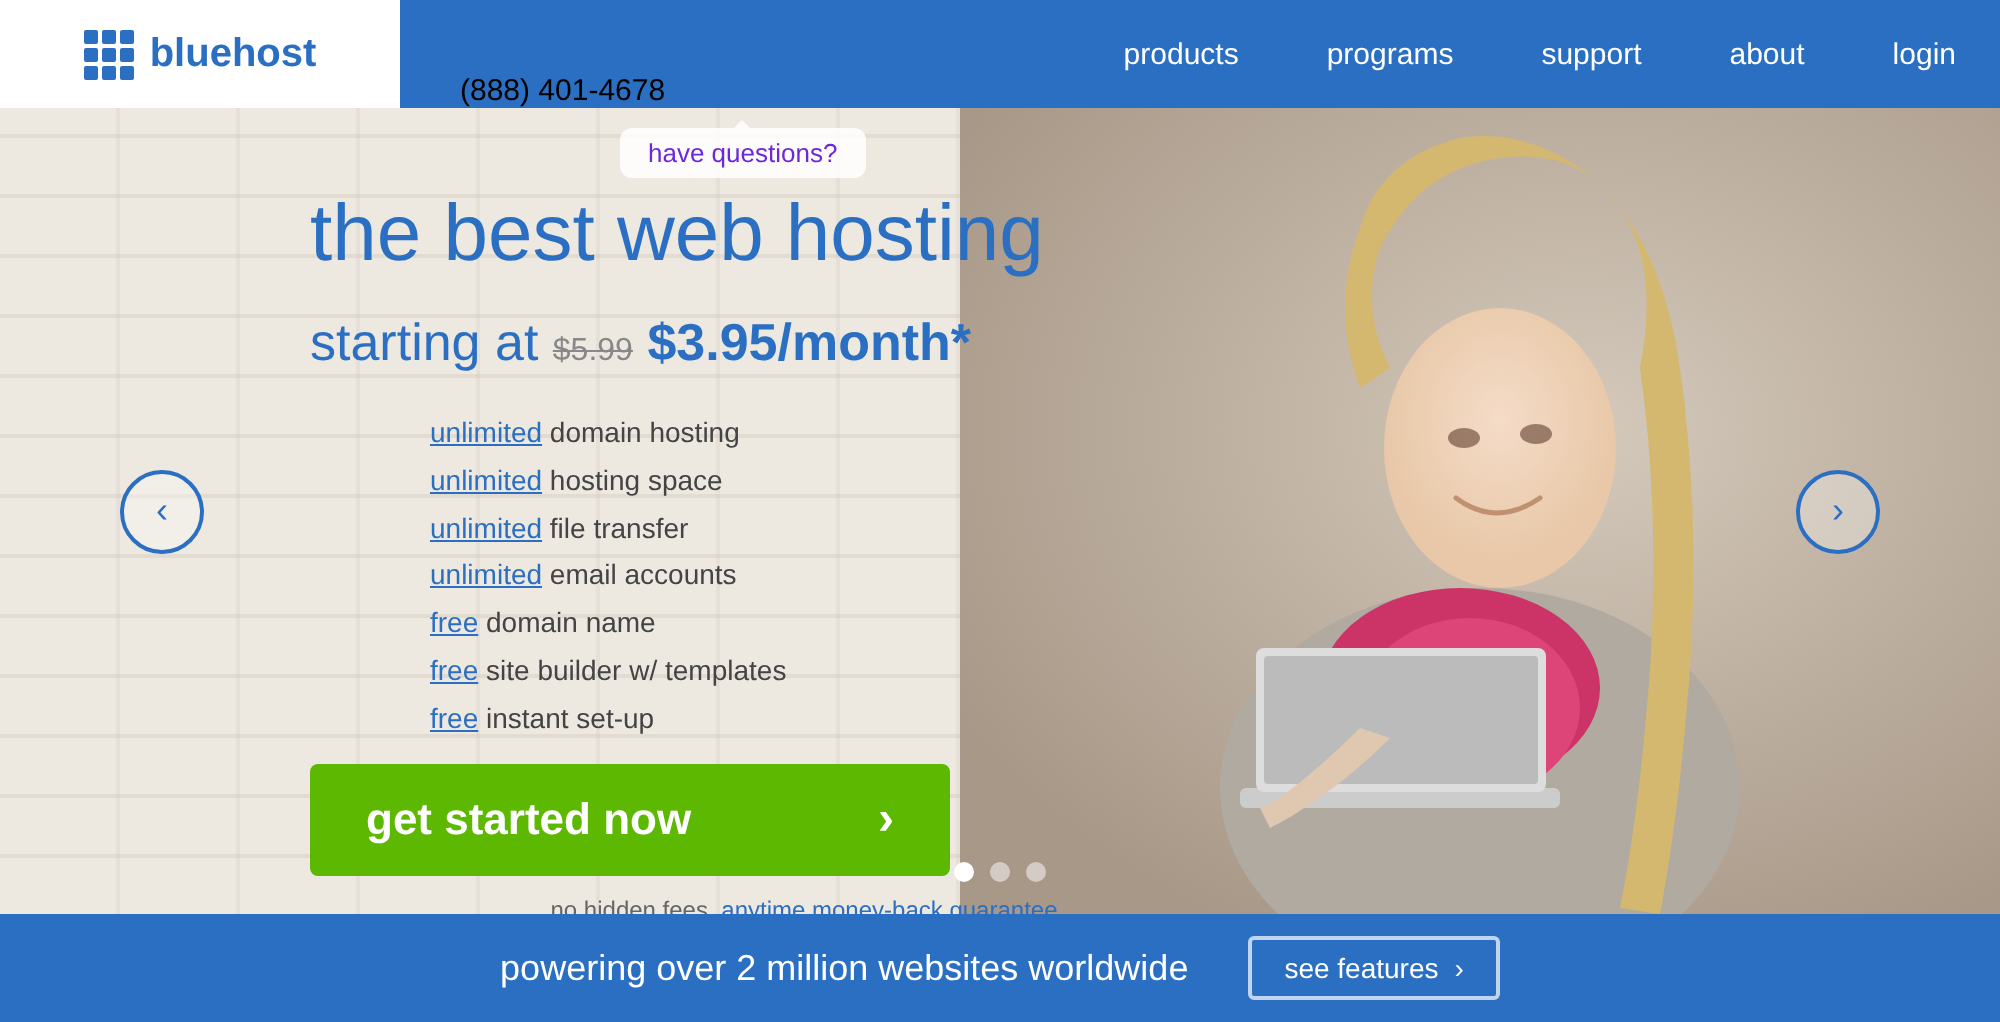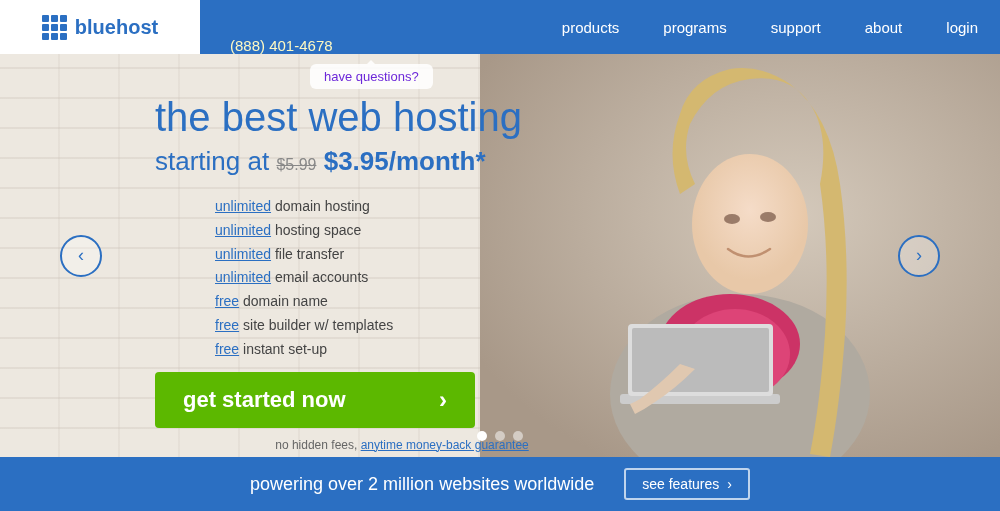--- a/index.html
+++ b/index.html
@@ -32,21 +32,21 @@
     .logo-dot {
       background: #2b6fc2;
       border-radius: 1px;
     }
     #logo-text {
       color: #2b6fc2;
       font-size: 20px;
       font-weight: bold;
     }
     #phone-area {
-      color: #fef9c3;
+      color: #000000;
       font-size: 15px;
       padding: 0 30px;
       font-weight: 500;
     }
     #nav {
       display: flex;
       margin-left: auto;
       height: 100%;
     }
     .nav-item {
@@ -139,21 +139,21 @@
       left: 155px;
       top: 40px;
       z-index: 10;
       width: 490px;
     }
     #headline {
       font-size: 40px;
       color: #2b6fc2;
       font-weight: 300;
       line-height: 1.15;
-      margin-bottom: 6px;
+      margin-bottom: 16px;
     }
     #subheadline {
       font-size: 26px;
       color: #2b6fc2;
       font-weight: 300;
       margin-bottom: 18px;
     }
     #subheadline .old-price {
       text-decoration: line-through;
       color: #888;

